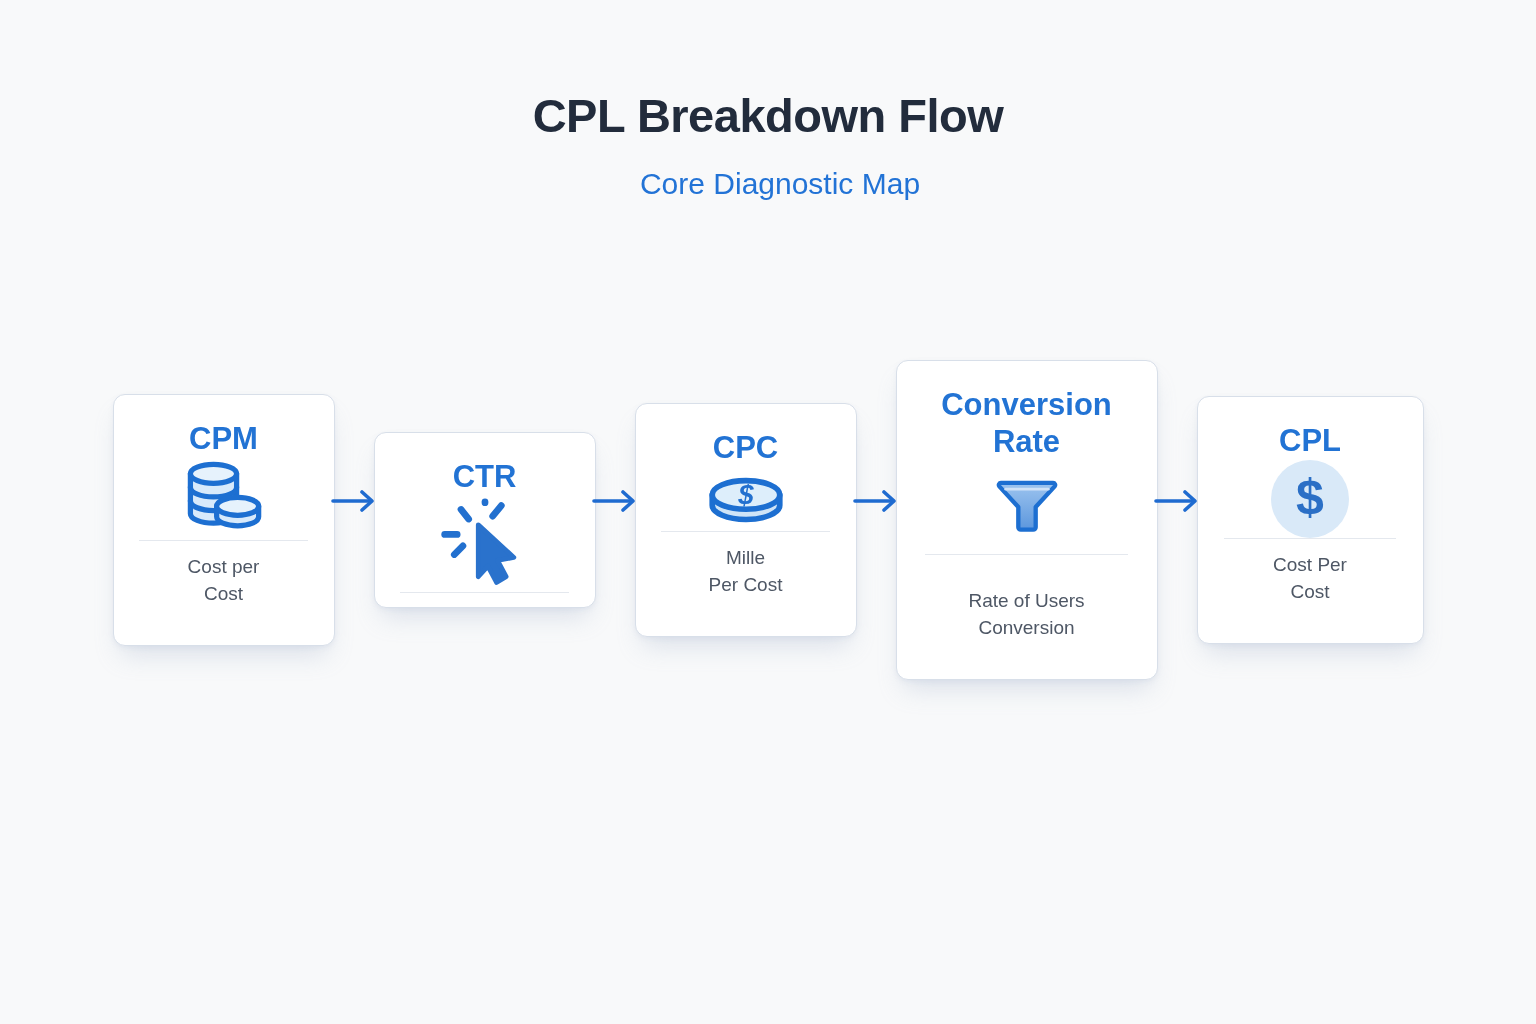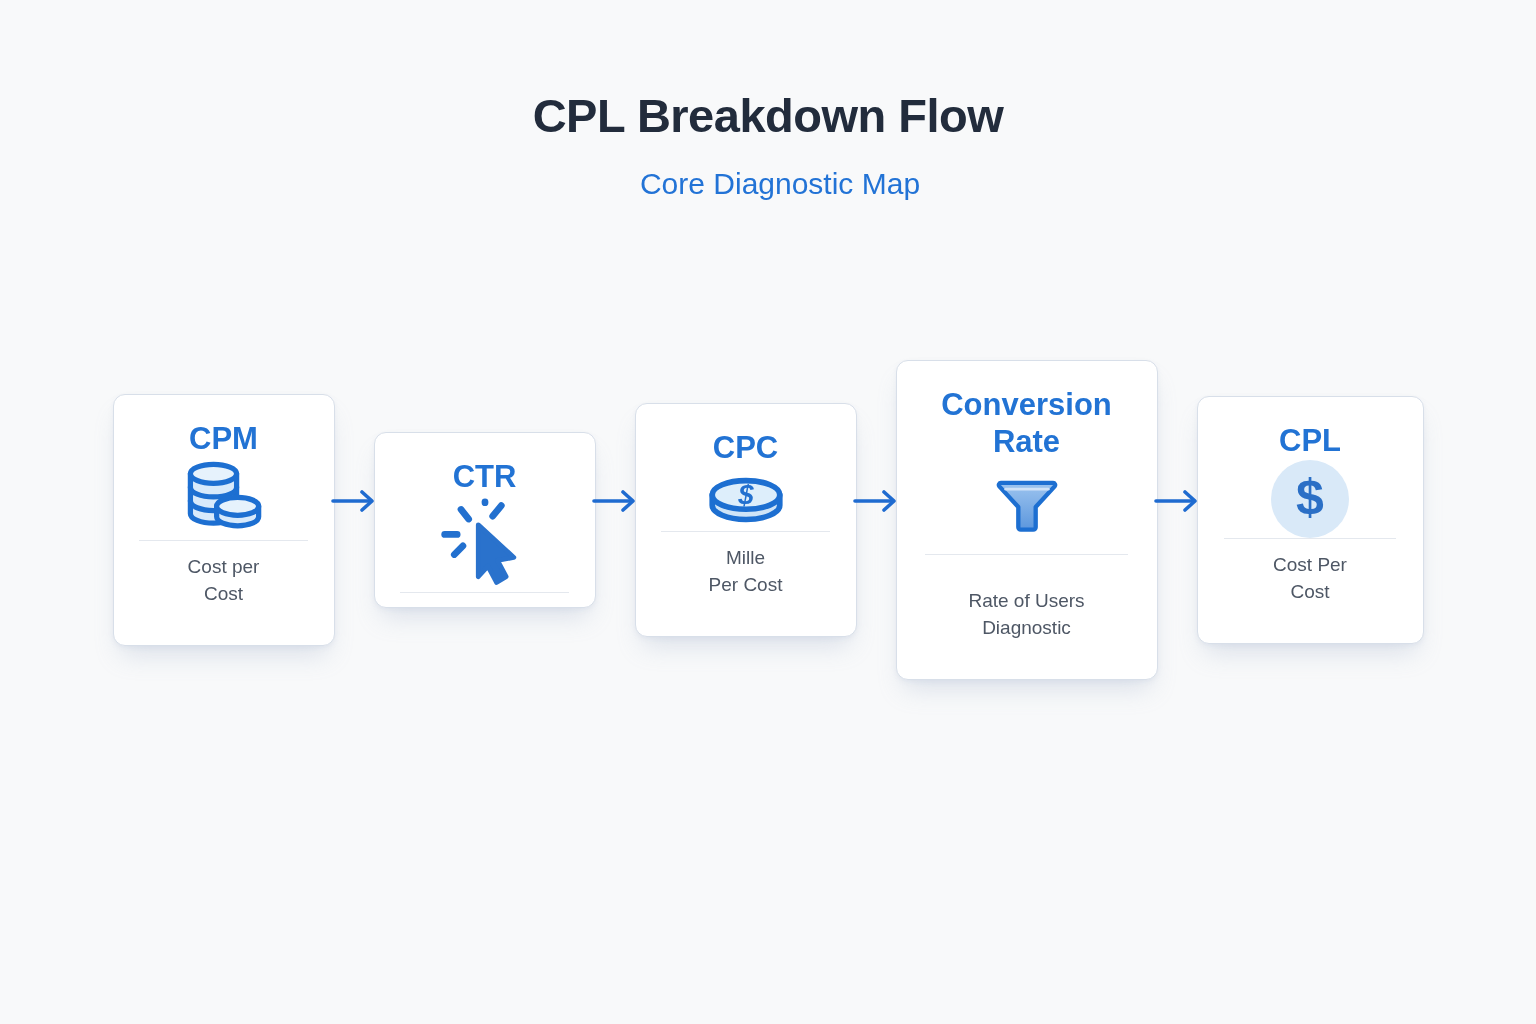--- a/index.html
+++ b/index.html
@@ -175,21 +175,21 @@
               <stop offset="1" stop-color="#5c97dd"></stop>
             </linearGradient>
           </defs>
           <path d="M5,3 h54 a2.2,2.2 0 0 1 1.7,3.6 L41,28 v21 a2.5,2.5 0 0 1 -2.5,2.5 h-13 a2.5,2.5 0 0 1 -2.5,-2.5 V28 L3.3,6.6 A2.2,2.2 0 0 1 5,3 Z" fill="url(#funnel-grad)" stroke="#1d6fd1" stroke-width="4.5" stroke-linejoin="round"></path>
           <line x1="10" y1="9.5" x2="54" y2="9.5" stroke="#cfe2f7" stroke-width="3" stroke-linecap="round"></line>
         </svg>
       </div>
       <div class="card-divider"></div>
       <div class="card-desc">
         <div>Rate of Users</div>
-        <div>Diagnostic</div>
+        <div>Conversion</div>
       </div>
     </div>
 
     <div class="arrow-slot">
       <svg viewBox="0 0 46 26" width="46" height="26" aria-hidden="true">
         <g stroke="#1f6bd0" stroke-width="3.6" stroke-linecap="round" stroke-linejoin="round" fill="none">
           <line x1="2" y1="13" x2="40" y2="13"></line>
           <polyline points="31,4 41,13 31,22"></polyline>
         </g>
       </svg>

